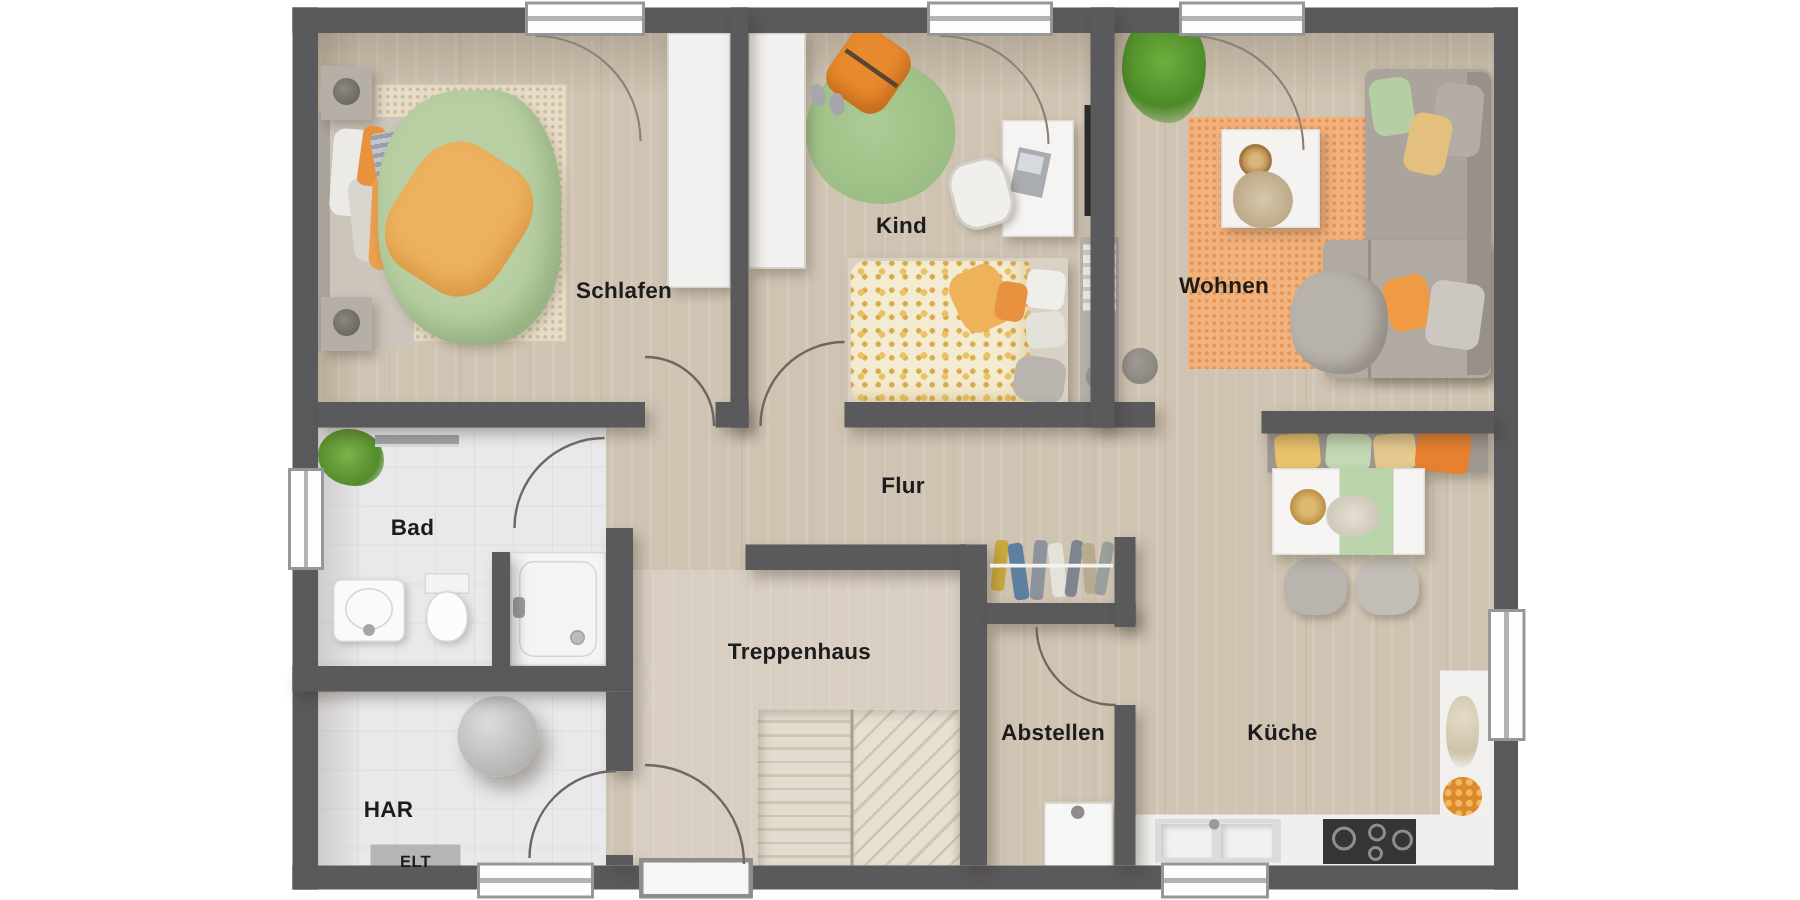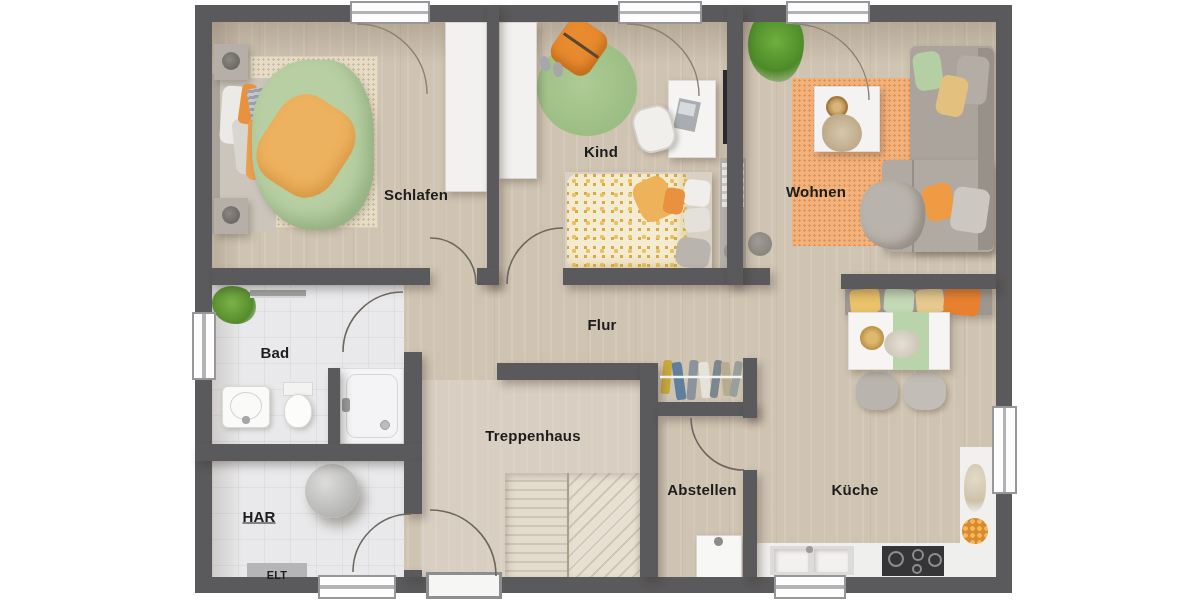--- a/index.html
+++ b/index.html
@@ -220,16 +220,16 @@
   </svg>
 
   <div class="room-label" style="left:416px;top:194px;">Schlafen</div>
   <div class="room-label" style="left:601px;top:151px;">Kind</div>
   <div class="room-label" style="left:816px;top:191px;">Wohnen</div>
   <div class="room-label" style="left:275px;top:352px;">Bad</div>
   <div class="room-label" style="left:602px;top:324px;">Flur</div>
   <div class="room-label" style="left:533px;top:435px;">Treppenhaus</div>
   <div class="room-label" style="left:702px;top:489px;">Abstellen</div>
   <div class="room-label" style="left:855px;top:489px;">Küche</div>
-  <div class="room-label" style="left:259px;top:516px;text-decoration:underline;">HAR</div>
+  <div class="room-label" style="left:259px;top:540px;">HAR</div>
   <div class="room-label small-label" style="left:277px;top:575px;">ELT</div>
 
 </div>
 
 </body></html>

